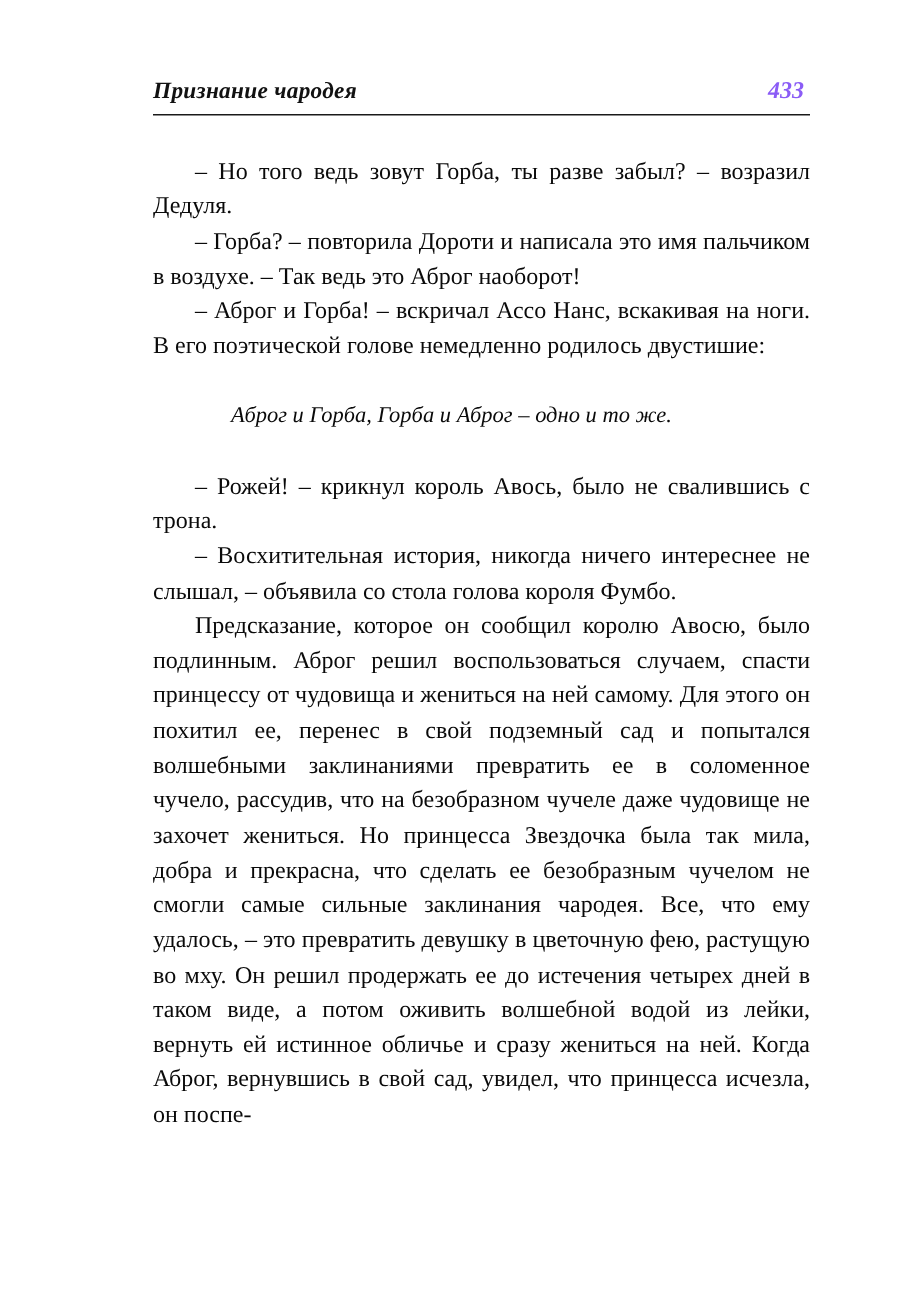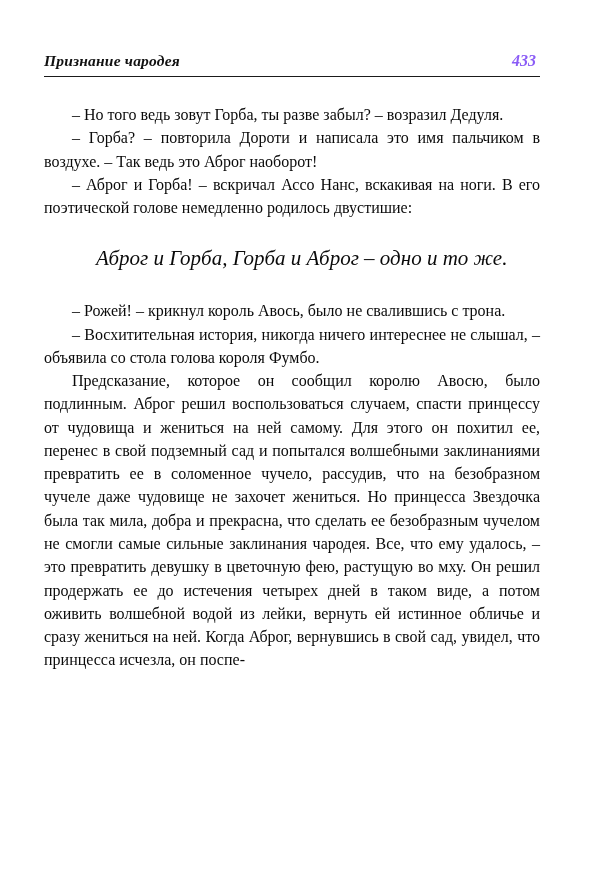--- a/index.html
+++ b/index.html
@@ -12,21 +12,21 @@
     height: 877px;
     font-family: "Liberation Serif", "DejaVu Serif", serif;
     color: #0a0a0a;
     overflow: hidden;
   }
   .page {
     position: relative;
     width: 600px;
     height: 877px;
     box-sizing: border-box;
-    padding: 52px 60px 30px 44px;
+    padding: 52px 60px 30px 102px;
   }
   .header {
     display: flex;
     align-items: baseline;
     justify-content: space-between;
     margin-bottom: 6px;
     padding-right: 4px;
   }
   .running-title {
     font-style: italic;
@@ -54,21 +54,21 @@
     line-height: 1.455;
     hyphens: auto;
     -webkit-hyphens: auto;
   }
   .verse {
     margin: 22px 0 24px 0;
     padding-left: 52px;
   }
   .verse .line {
     font-style: italic;
-    font-size: 21px;
+    font-size: 15px;
     line-height: 1.62;
     text-align: left;
     white-space: nowrap;
   }
   .verse .line.indent {
     padding-left: 22px;
   }
 </style>
 </head>
 <body>

